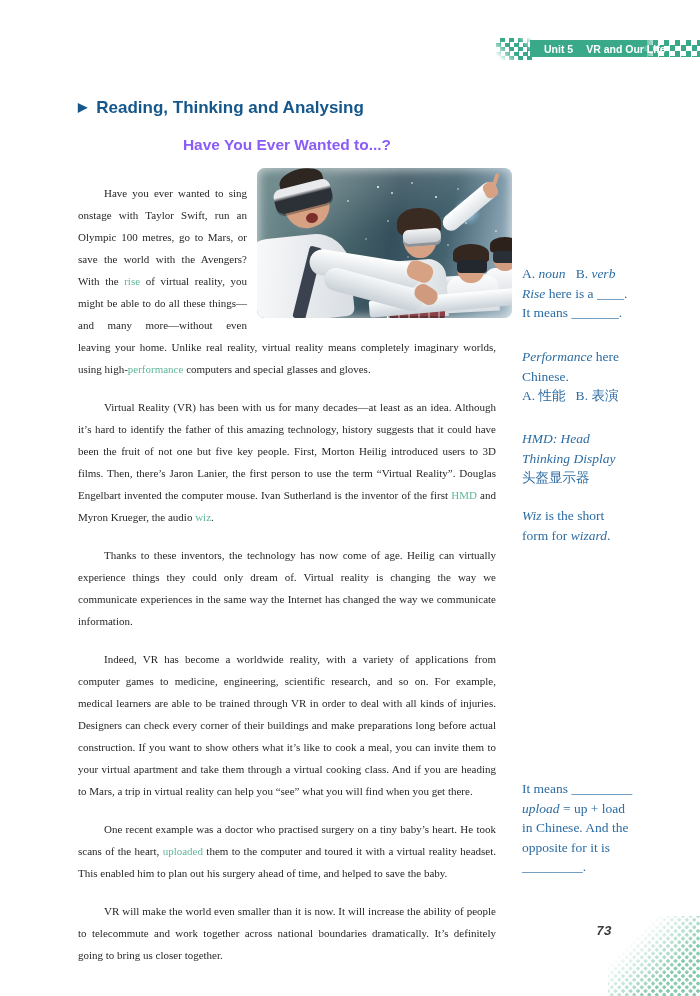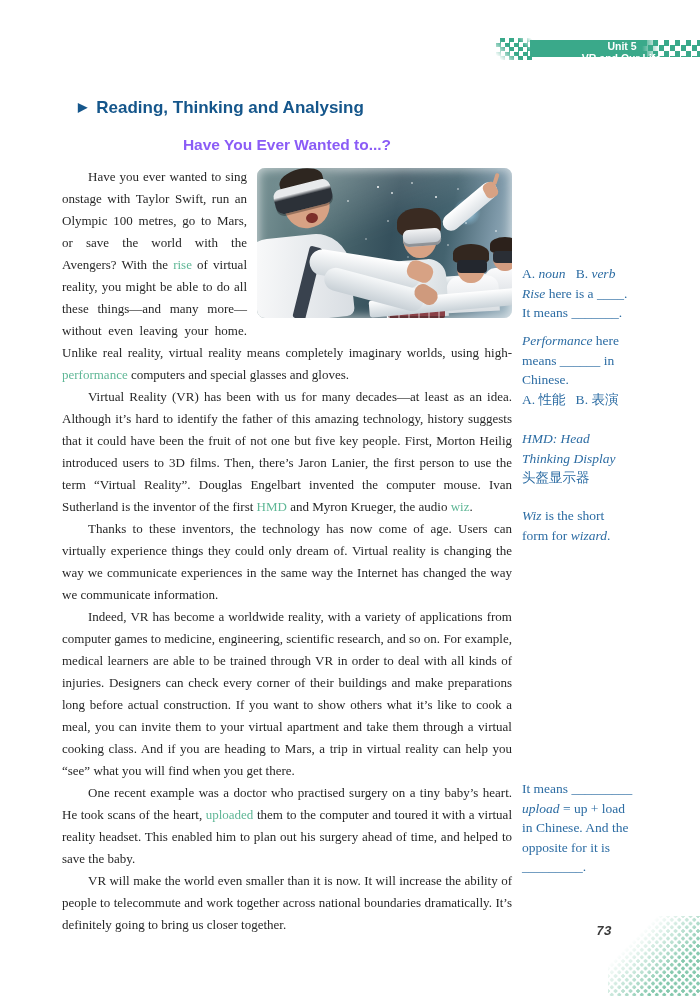--- a/index.html
+++ b/index.html
@@ -2,21 +2,21 @@
 <html><head>
 <meta charset="utf-8">
 <style>
   html,body{margin:0;padding:0;background:#ffffff;}
   .page{position:relative;width:700px;height:996px;background:#ffffff;overflow:hidden;
         font-family:"Liberation Serif", serif;color:#272727;}
 
   
   .unit-bar{position:absolute;top:40px;left:530px;width:170px;height:17px;background:#3aa98a;
             display:flex;align-items:center;font-family:"Liberation Sans", sans-serif;
-            font-weight:bold;font-size:10.5px;color:#ffffff;flex-direction:column;}
+            font-weight:bold;font-size:10.5px;color:#ffffff;}
   .unit-bar .u1{margin-left:14px;white-space:nowrap;}
   .unit-bar .u2{margin-left:13px;white-space:nowrap;}
   .unit-bar-checker{position:absolute;right:0;top:0;width:58px;height:17px;
         background:conic-gradient(#ffffff 25%, transparent 0 50%, #ffffff 0 75%, transparent 0);
         background-size:11px 11px;
         -webkit-mask:linear-gradient(90deg, transparent 0, #000 30%);
         mask:linear-gradient(90deg, transparent 0, #000 30%);}
   .unit-bar-cluster{position:absolute;top:38px;left:496px;width:38px;height:22px;
         background:conic-gradient(#3aa98a 25%, transparent 0 50%, #3aa98a 0 75%, transparent 0);
         background-size:9px 9px;
@@ -25,21 +25,21 @@
 
   
   .section-heading{position:absolute;top:98px;left:78px;font-family:"Liberation Sans", sans-serif;
         font-weight:bold;font-size:17px;color:#15568b;}
   .section-heading .arrow{font-size:12px;margin-right:9px;position:relative;top:-2px;}
   .article-title{position:absolute;top:136px;left:62px;width:450px;margin:0;text-align:center;
         font-family:"Liberation Sans", sans-serif;font-weight:bold;font-size:15.5px;color:#8b5cf6;}
 
   
   .article{position:absolute;top:166px;left:62px;width:450px;}
-  .article p{margin:0;text-align:justify;font-size:13px;line-height:22px;text-indent:26px;}
+  .article p{margin:16px;text-align:justify;font-size:11px;line-height:22px;text-indent:26px;}
   .accent{color:#5fb796;}
   .it{font-style:italic;}
 
   
   .photo{float:right;width:255px;height:150px;margin:2px 0 8px 10px;position:relative;
          overflow:hidden;border-radius:8px;
          background:linear-gradient(100deg,#7b9597 0%,#4d6a70 28%,#35505c 52%,#44636f 72%,#7d98a8 88%,#a9bec9 100%);
          box-shadow:inset 0 0 10px 2px rgba(255,255,255,0.55);}
   .photo div{position:absolute;}
   .streak{left:30px;top:-30px;width:250px;height:80px;transform:rotate(-20deg);
@@ -155,35 +155,34 @@
       <div class="pA-armL"></div>
       <div class="pA-hand1"></div>
       <div class="pA-hand2"></div>
       <div class="pA-head"></div>
       <div class="pA-hair"></div>
       <div class="pA-hmd"></div>
       <div class="pA-mouth"></div>
     </div>
     <p><span>Have you ever wanted to sing onstage with Taylor Swift, run an Olympic 100 metres, go to Mars, or save the world with the Avengers? With the </span><span class="accent">rise</span><span> of virtual reality, you might be able to do all these things—and many more—without even leaving your home. Unlike real reality, virtual reality means completely imaginary worlds, using high-</span><span class="accent">performance</span><span> computers and special glasses and gloves.</span></p>
     <p><span>Virtual Reality (VR) has been with us for many decades—at least as an idea. Although it’s hard to identify the father of this amazing technology, history suggests that it could have been the fruit of not one but five key people. First, Morton Heilig introduced users to 3D films. Then, there’s Jaron Lanier, the first person to use the term “Virtual Reality”. Douglas Engelbart invented the computer mouse. Ivan Sutherland is the inventor of the first </span><span class="accent">HMD</span><span> and Myron Krueger, the audio </span><span class="accent">wiz</span><span>.</span></p>
-    <p><span>Thanks to these inventors, the technology has now come of age. Users can virtually experience things they could only dream of. Virtual reality is changing the way we communicate experiences in the same way the Internet has changed the way we communicate information.</span></p>
+    <p><span>Thanks to these inventors, the technology has now come of age. Heilig can virtually experience things they could only dream of. Virtual reality is changing the way we communicate experiences in the same way the Internet has changed the way we communicate information.</span></p>
     <p><span>Indeed, VR has become a worldwide reality, with a variety of applications from computer games to medicine, engineering, scientific research, and so on. For example, medical learners are able to be trained through VR in order to deal with all kinds of injuries. Designers can check every corner of their buildings and make preparations long before actual construction. If you want to show others what it’s like to cook a meal, you can invite them to your virtual apartment and take them through a virtual cooking class. And if you are heading to Mars, a trip in virtual reality can help you “see” what you will find when you get there.</span></p>
     <p><span>One recent example was a doctor who practised surgery on a tiny baby’s heart. He took scans of the heart, </span><span class="accent">uploaded</span><span> them to the computer and toured it with a virtual reality headset. This enabled him to plan out his surgery ahead of time, and helped to save the baby.</span></p>
     <p><span>VR will make the world even smaller than it is now. It will increase the ability of people to telecommute and work together across national boundaries dramatically. It’s definitely going to bring us closer together.</span></p>
 
   </div>
 
   <div class="note" style="top:264px">
       <div class="line"><span>A. </span><span class="it">noun</span><span>&nbsp;&nbsp;&nbsp;B. </span><span class="it">verb</span></div>
       <div class="line"><span class="it">Rise</span><span> here is a ____.</span></div>
       <div class="line"><span>It means _______.</span></div>
     </div>
-  <div class="note" style="top:331px">
+  <div class="note" style="top:347px">
       <div class="line"><span class="it">Performance</span><span> here</span></div>
-      <div class="line"><span>means ______ in</span></div>
       <div class="line"><span>Chinese.</span></div>
       <div class="line"><span>A. 性能&nbsp;&nbsp;&nbsp;B. 表演</span></div>
     </div>
   <div class="note" style="top:429px">
       <div class="line"><span class="it">HMD: Head</span></div>
       <div class="line"><span class="it">Thinking Display</span></div>
       <div class="line"><span>头盔显示器</span></div>
     </div>
   <div class="note" style="top:506px">
       <div class="line"><span class="it">Wiz</span><span> is the short</span></div>

